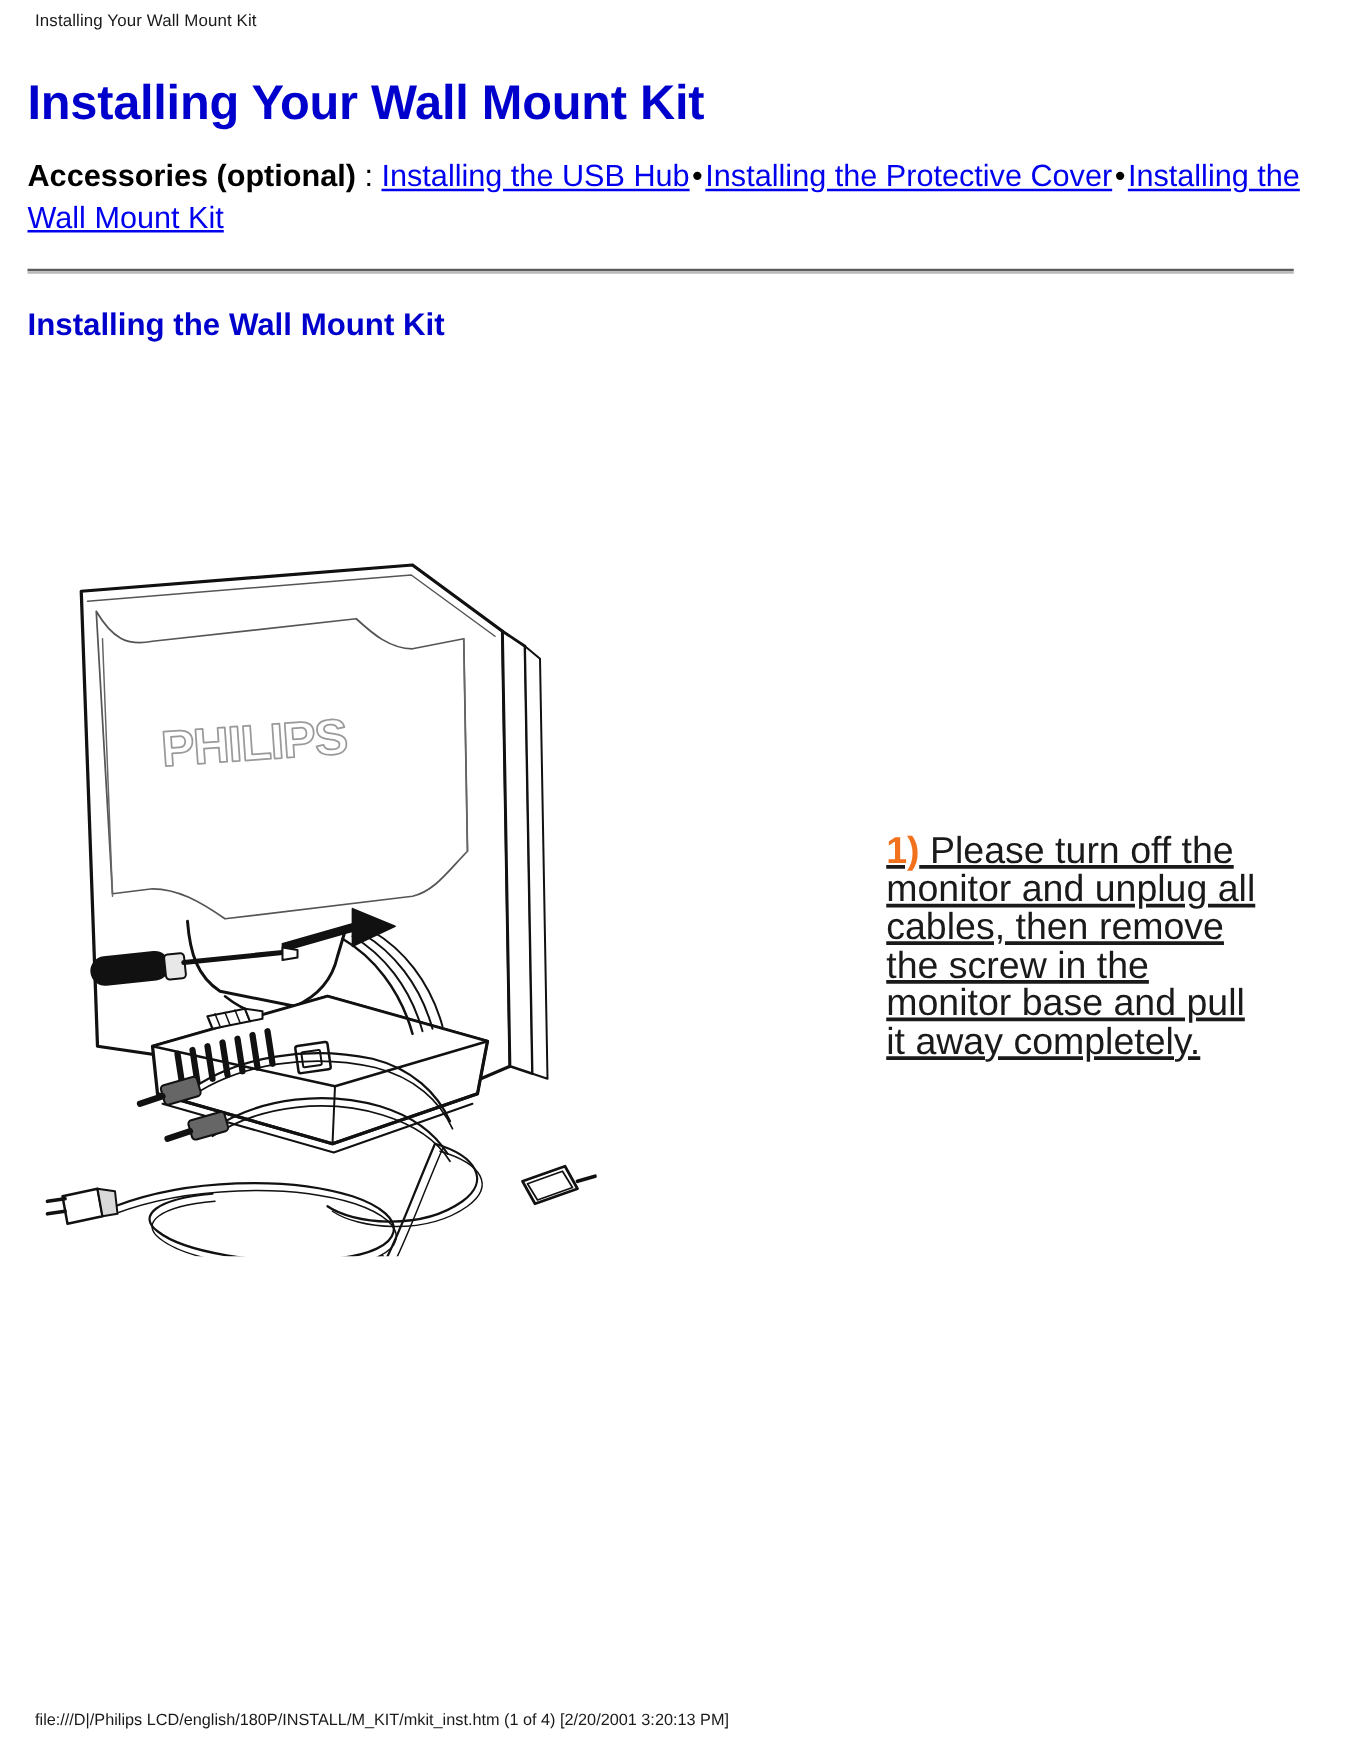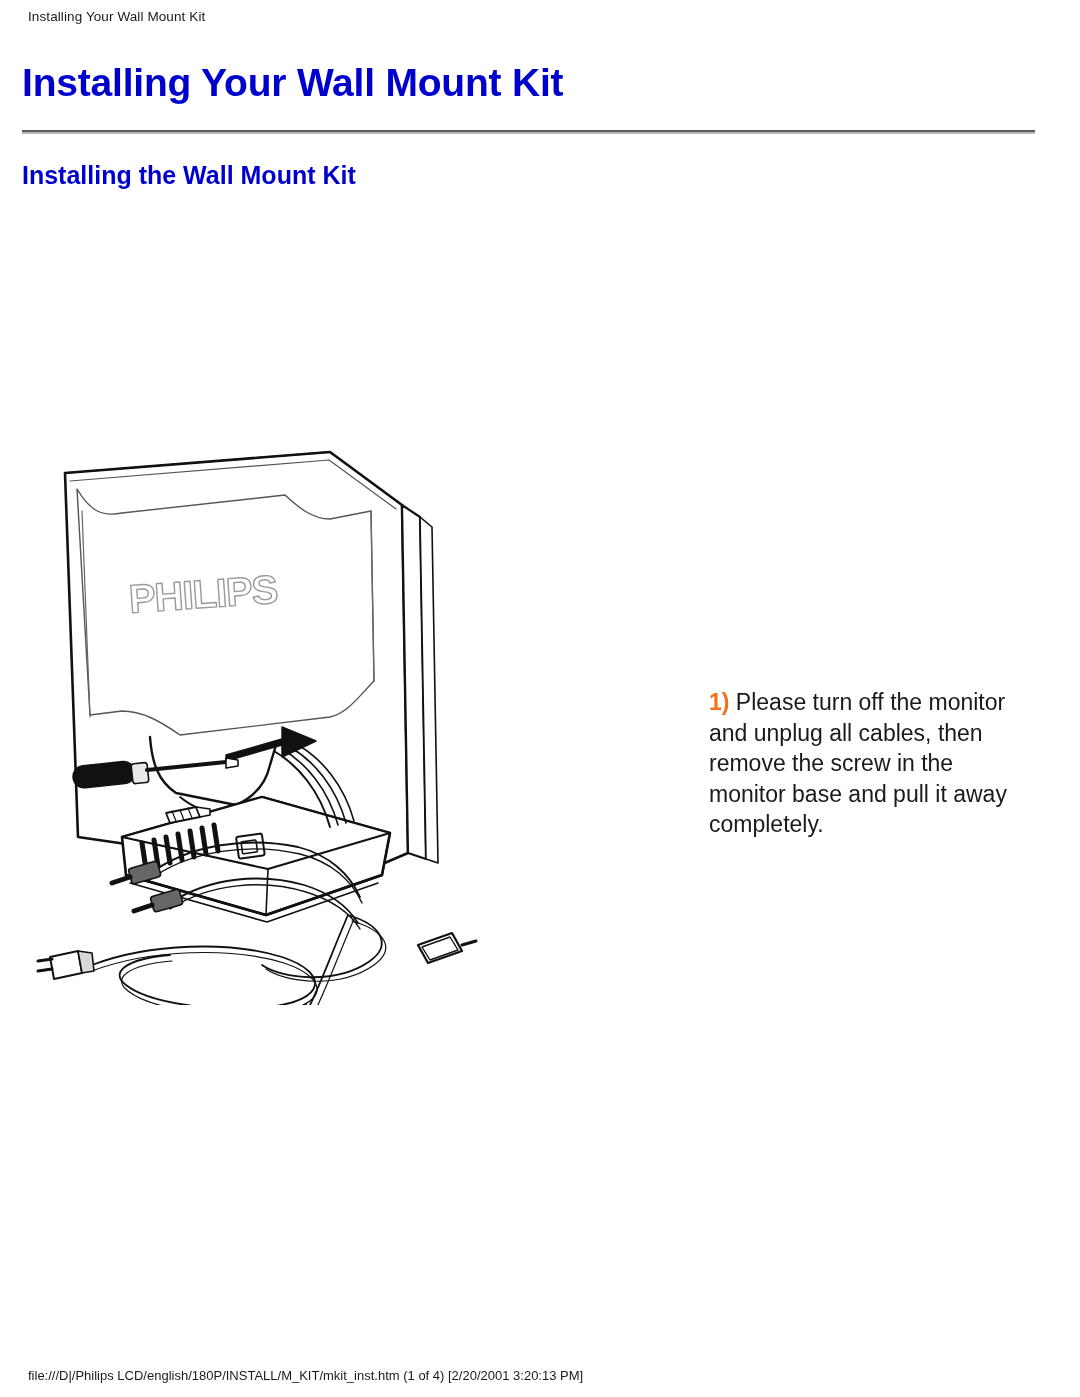--- a/index.html
+++ b/index.html
@@ -128,25 +128,26 @@
     left: 30px;
     top: 50px;
     width: 640px;
     height: 560px;
   }
   .illustration svg { display: block; }
 
   .instruction {
     position: absolute;
     left: 709px;
-    top: 292px;
+    top: 271px;
     width: 300px;
-    font-size: 23px;
+    font-size: 30px;
     line-height: 30.5px;
     color: #1a1a1a;
+    text-decoration: underline;
   }
   .instruction .step-num {
     color: #F2711C;
     font-weight: bold;
   }
 
   
   .page-footer {
     position: absolute;
     left: 28px;
@@ -160,20 +161,23 @@
 </head>
 <body>
 
 <div class="page-header">Installing Your Wall Mount Kit</div>
 
 <div class="content">
 
   <h1 class="doc-title">Installing Your Wall Mount Kit</h1>
 
 
+  <div class="navline second">
+    <span class="lead">Accessories (optional)</span><span class="colon"> : </span><span class="link">Installing the USB Hub</span><span class="sep">•</span><span class="link">Installing the Protective Cover</span><span class="sep">•</span><span class="link">Installing the Wall Mount Kit</span>
+  </div>
 
   <hr class="rule">
 
   <h2 class="section-title">Installing the Wall Mount Kit</h2>
 </div>
 
 <div class="figure-area">
 
   <div class="badge">
     <span class="bar"></span>

